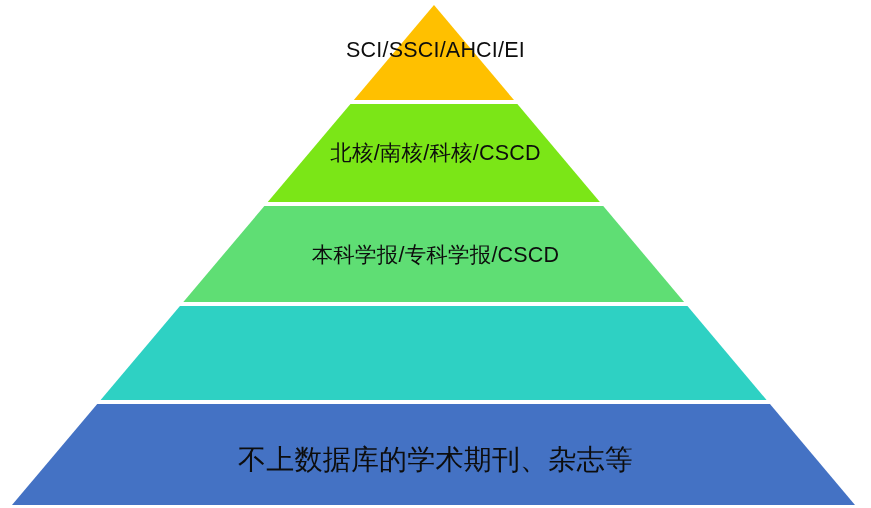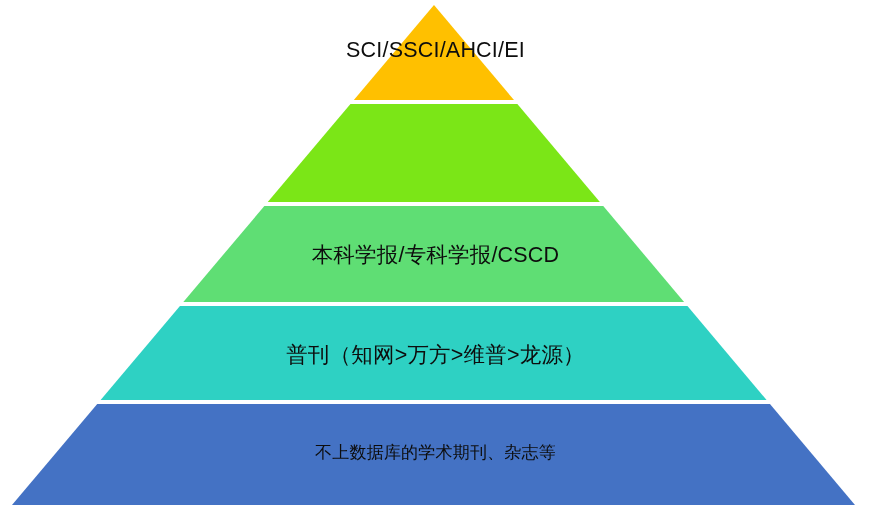--- a/index.html
+++ b/index.html
@@ -36,39 +36,39 @@
     color: #0d0d0d;
     white-space: nowrap;
     pointer-events: none;
     font-weight: 400;
     letter-spacing: 0.2px;
   }
   #tier-label-0 { top: 38px;  font-size: 21.5px; }
   #tier-label-1 { top: 138px; font-size: 21.5px; }
   #tier-label-2 { top: 240px; font-size: 21.5px; }
   #tier-label-3 { top: 340px; font-size: 21.5px; }
-  #tier-label-4 { top: 441px; font-size: 17px; }
+  #tier-label-4 { top: 441px; font-size: 28px; }
 </style>
 </head>
 <body>
 
 <div id="pyramid-diagram">
 
   <svg id="pyramid-svg" viewBox="0 0 871 508" xmlns="http://www.w3.org/2000/svg">
     <g id="pyramid-tiers">
         <polygon points="434,5 434,5 513.99,100 353.82,100" fill="#FFC000"></polygon>
         <polygon points="350.444,104 517.358,104 599.874,202 267.73199999999997,202" fill="#7BE617"></polygon>
         <polygon points="264.356,206 603.242,206 684.074,302 183.33200000000002,302" fill="#5FDE74"></polygon>
         <polygon points="179.95600000000002,306 687.442,306 766.59,400 100.62,400" fill="#2ED1C3"></polygon>
         <polygon points="97.24399999999997,404 769.9580000000001,404 855,505 12,505" fill="#4472C4"></polygon>
       </g>
   </svg>
 
   <div class="tier-label" id="tier-label-0">SCI/SSCI/AHCI/EI</div>
 
+  <div class="tier-label" id="tier-label-1">北核/南核/科核/CSCD</div>
 
   <div class="tier-label" id="tier-label-2">本科学报/专科学报/CSCD</div>
 
-  <div class="tier-label" id="tier-label-3">普刊（知网&gt;万方&gt;维普&gt;龙源）</div>
 
   <div class="tier-label" id="tier-label-4">不上数据库的学术期刊、杂志等</div>
 
 </div>
 
 </body></html>

